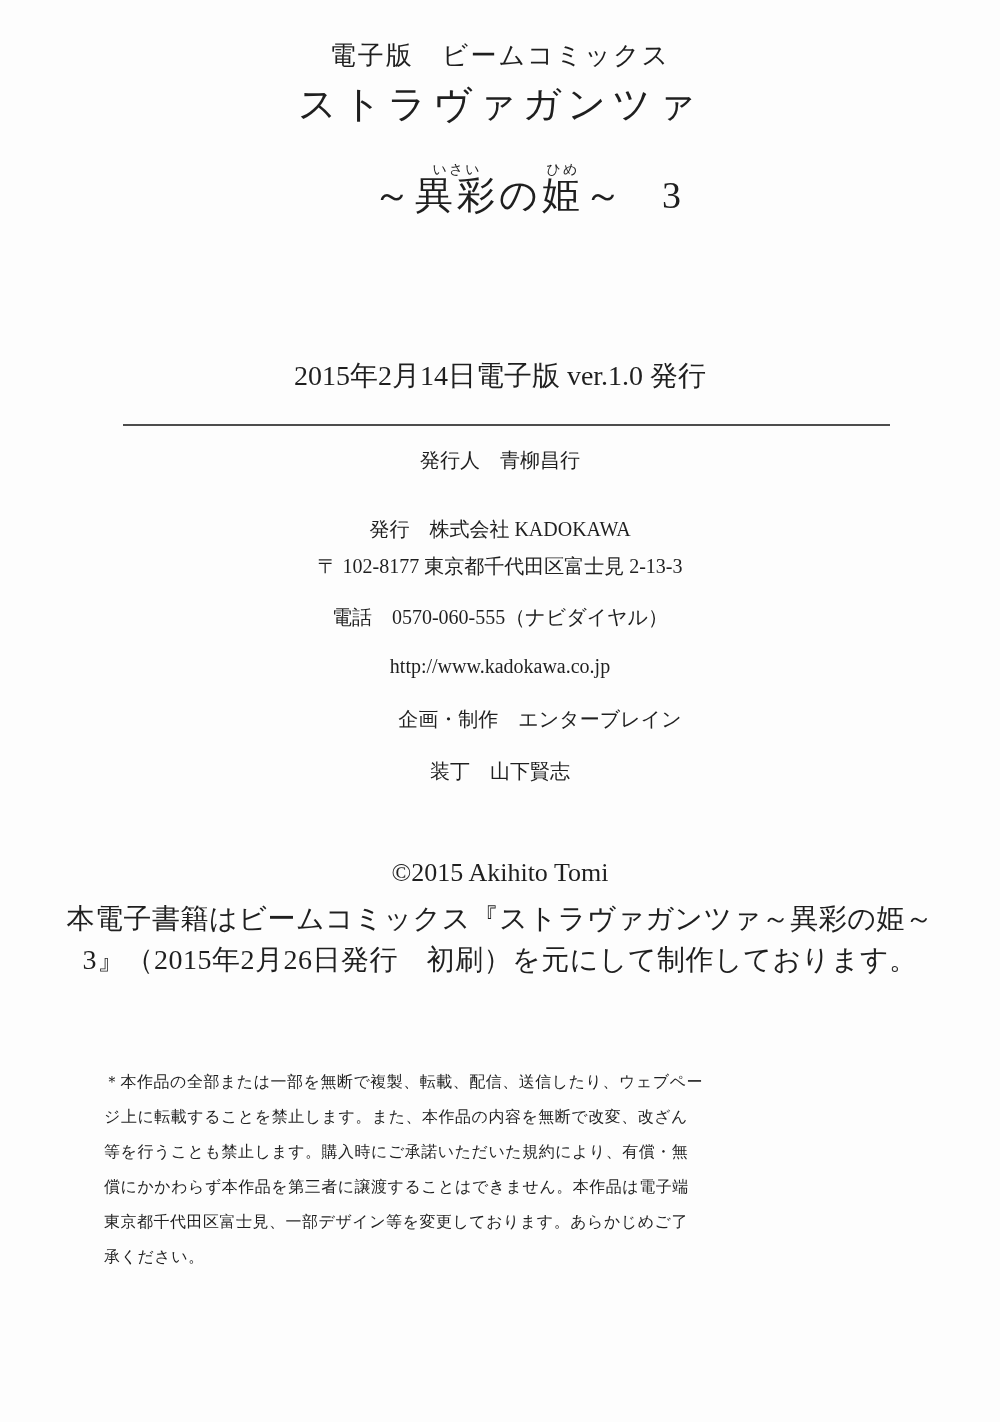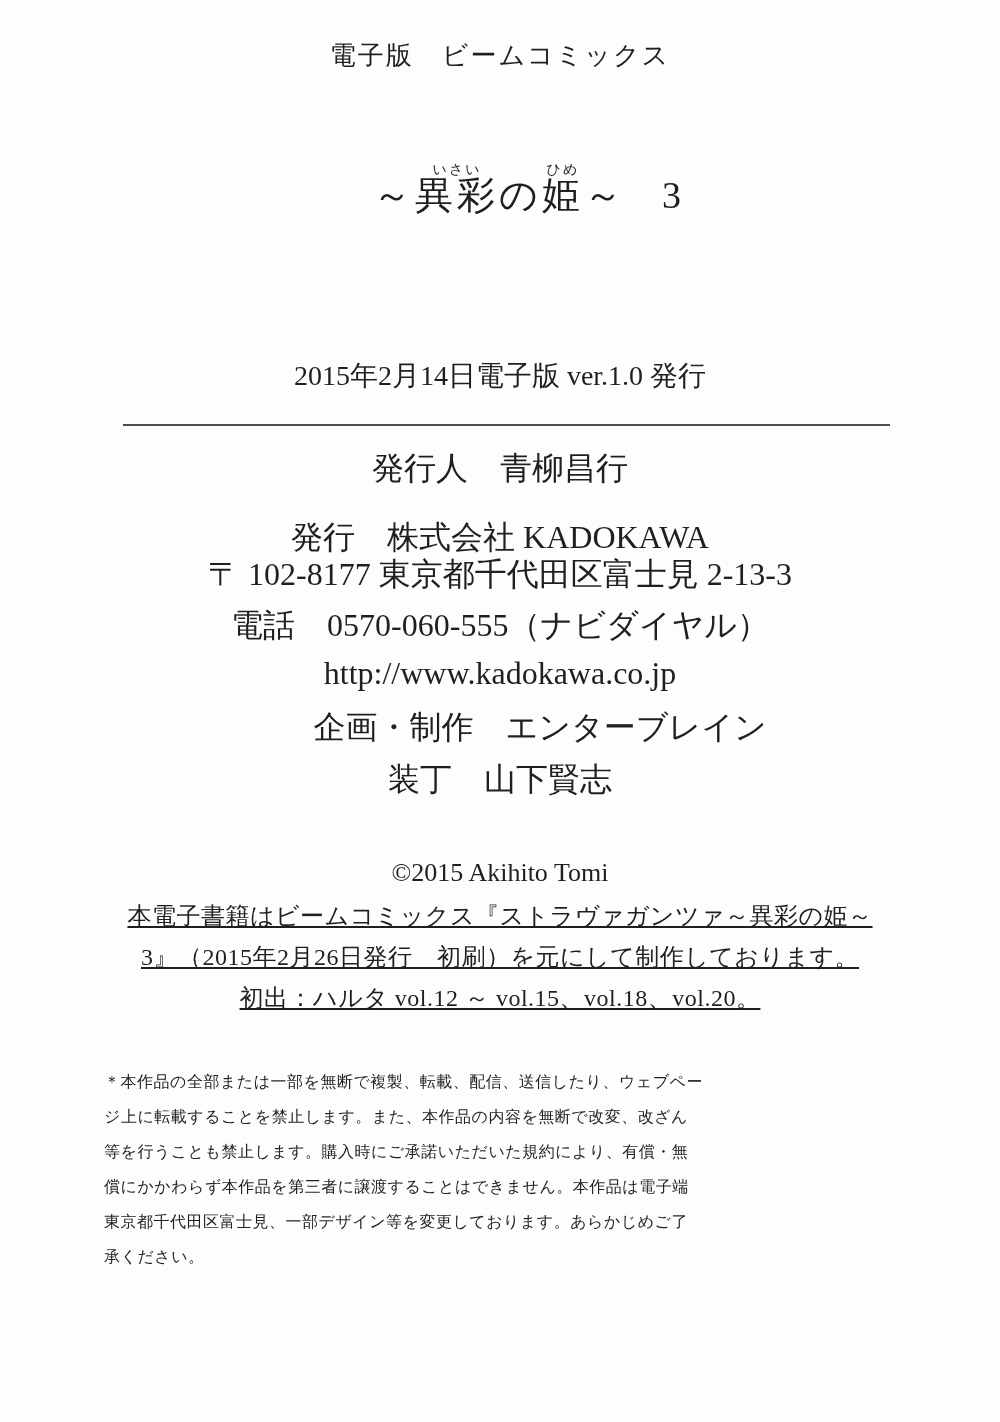--- a/index.html
+++ b/index.html
@@ -37,31 +37,31 @@
   
   .divider {
     position: absolute;
     top: 424px;
     left: 123px;
     width: 767px;
     height: 2px;
     background: #4d4d4d;
   }
   
-  .colophon-line { font-size: 32px; }
+  .colophon-line { font-size: 20px; }
   .issuer-line     { top: 447px; }
   .publisher-line  { top: 500px; margin-top: 16px; }
   .address-line    { top: 553px; }
   .phone-line      { top: 604px; }
   .url-line        { top: 655px; }
   .production-line { top: 706px; padding-left: 40px; }
   .design-line     { top: 758px; }
   
   .copyright-line  { top: 858px; font-size: 26px; }
-  .source-note     { font-size: 24px; letter-spacing: 0.5px; text-decoration: underline; }
+  .source-note     { font-size: 28px; letter-spacing: 0.5px; }
   .source-note-1   { top: 900px; }
   .source-note-2   { top: 941px; }
   .source-note-3   { top: 982px; }
   
   .legal {
     position: absolute;
     top: 1064px;
     left: 104px;
     width: 792px;
     font-size: 16px;
@@ -74,20 +74,21 @@
     text-align: left;
   }
 </style>
 </head>
 <body>
 
 <div class="page">
 
   <div class="line edition-label">電子版　ビームコミックス</div>
 
+  <div class="line title-main">ストラヴァガンツァ</div>
 
   <div class="line title-sub">
     <span>～</span><ruby><span>異彩</span><rt>いさい</rt></ruby><span>の</span><ruby><span>姫</span><rt>ひめ</rt></ruby><span>～</span><span class="volume">3</span>
   </div>
 
 
   <div class="line release-line">2015年2月14日電子版 ver.1.0 発行</div>
 
   <div class="divider"></div>
 
@@ -95,21 +96,20 @@
   <div class="line colophon-line publisher-line">発行　株式会社 KADOKAWA</div>
   <div class="line colophon-line address-line">〒 102-8177 東京都千代田区富士見 2-13-3</div>
   <div class="line colophon-line phone-line">電話　0570-060-555（ナビダイヤル）</div>
   <div class="line colophon-line url-line">http://www.kadokawa.co.jp</div>
   <div class="line colophon-line production-line">企画・制作　エンターブレイン</div>
   <div class="line colophon-line design-line">装丁　山下賢志</div>
 
   <div class="line copyright-line">©2015 Akihito Tomi</div>
   <div class="line source-note source-note-1">本電子書籍はビームコミックス『ストラヴァガンツァ～異彩の姫～</div>
   <div class="line source-note source-note-2">3』（2015年2月26日発行　初刷）を元にして制作しております。</div>
-  <div class="line source-note source-note-3">初出：ハルタ vol.12 ～ vol.15、vol.18、vol.20。</div>
 
   <div class="legal">
     <div class="legal-row">＊本作品の全部または一部を無断で複製、転載、配信、送信したり、ウェブペー</div>
     <div class="legal-row">ジ上に転載することを禁止します。また、本作品の内容を無断で改変、改ざん</div>
     <div class="legal-row">等を行うことも禁止します。購入時にご承諾いただいた規約により、有償・無</div>
     <div class="legal-row">償にかかわらず本作品を第三者に譲渡することはできません。本作品は電子端</div>
     <div class="legal-row">東京都千代田区富士見、一部デザイン等を変更しております。あらかじめご了</div>
     <div class="legal-row">承ください。</div>
   </div>
 

